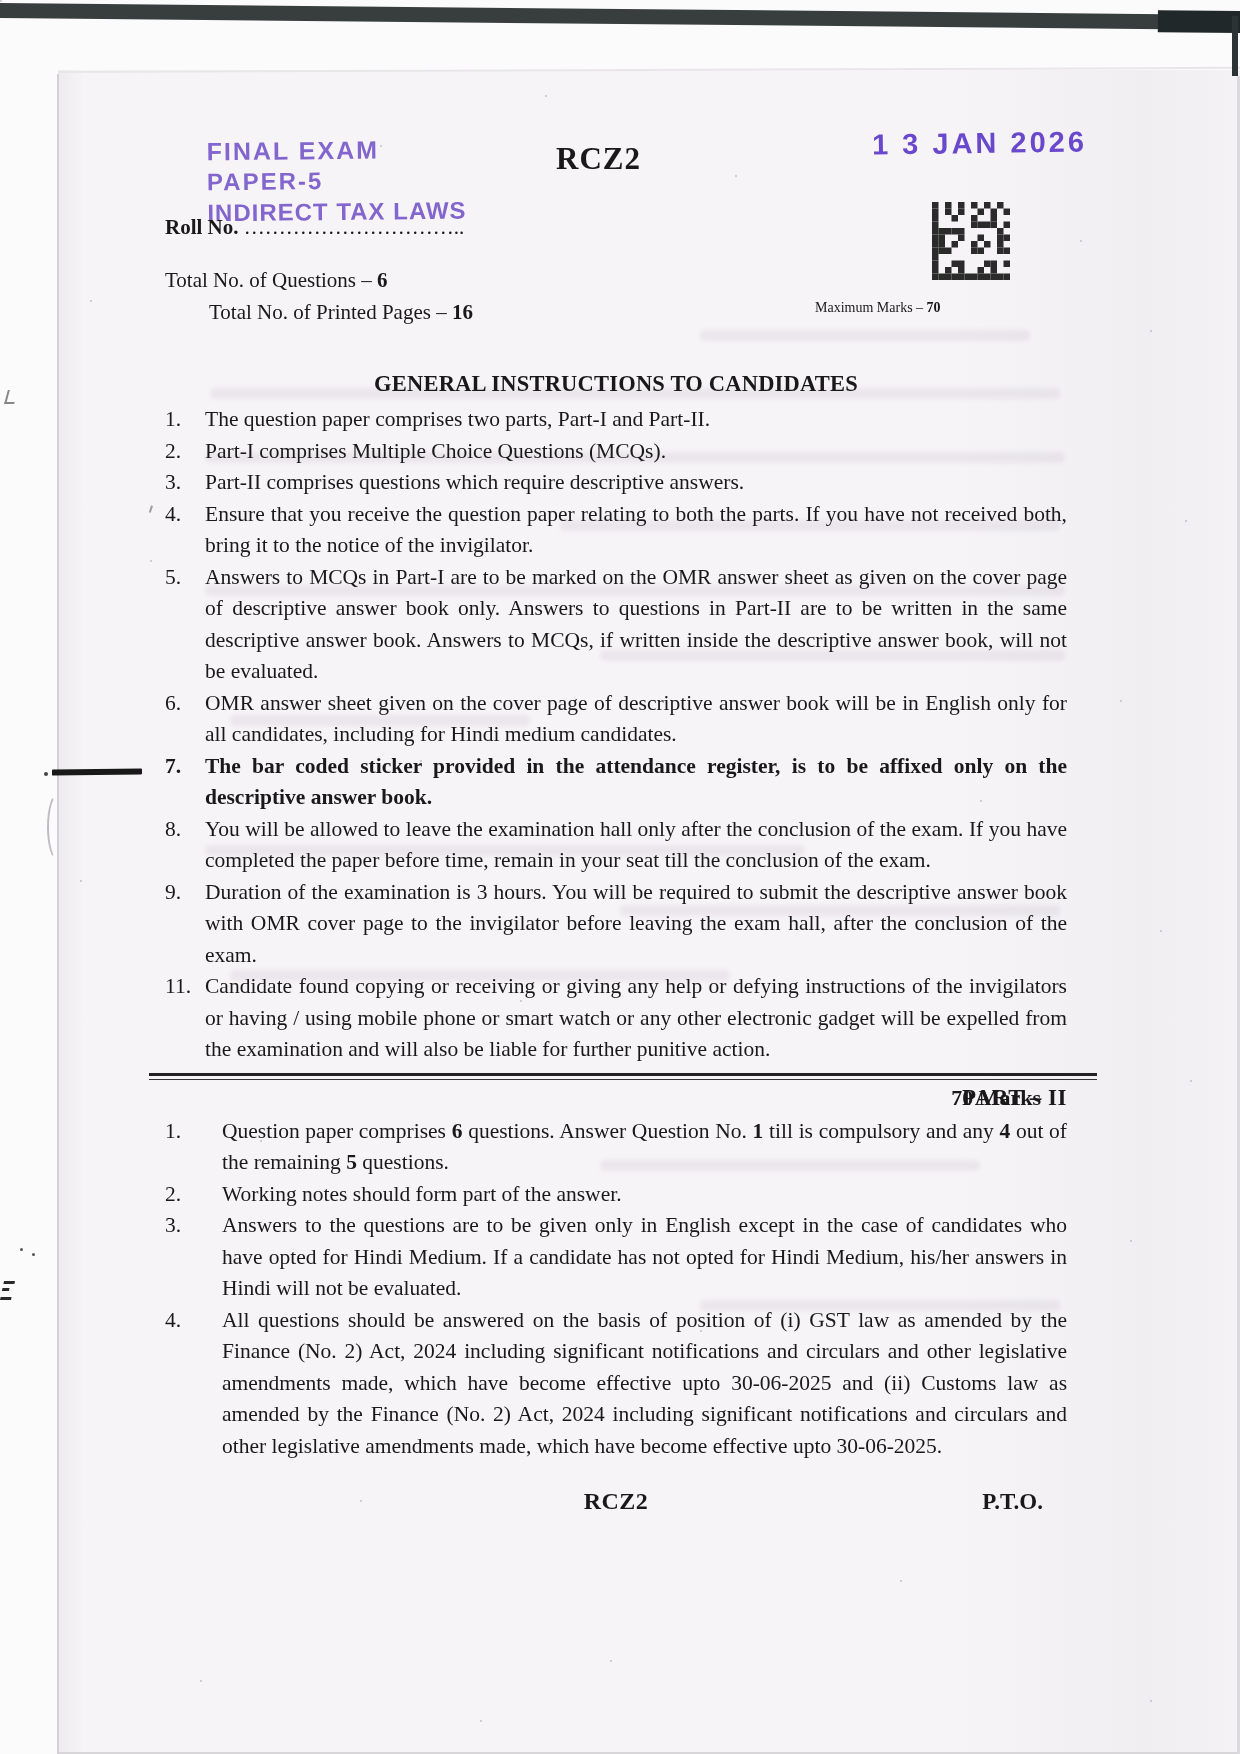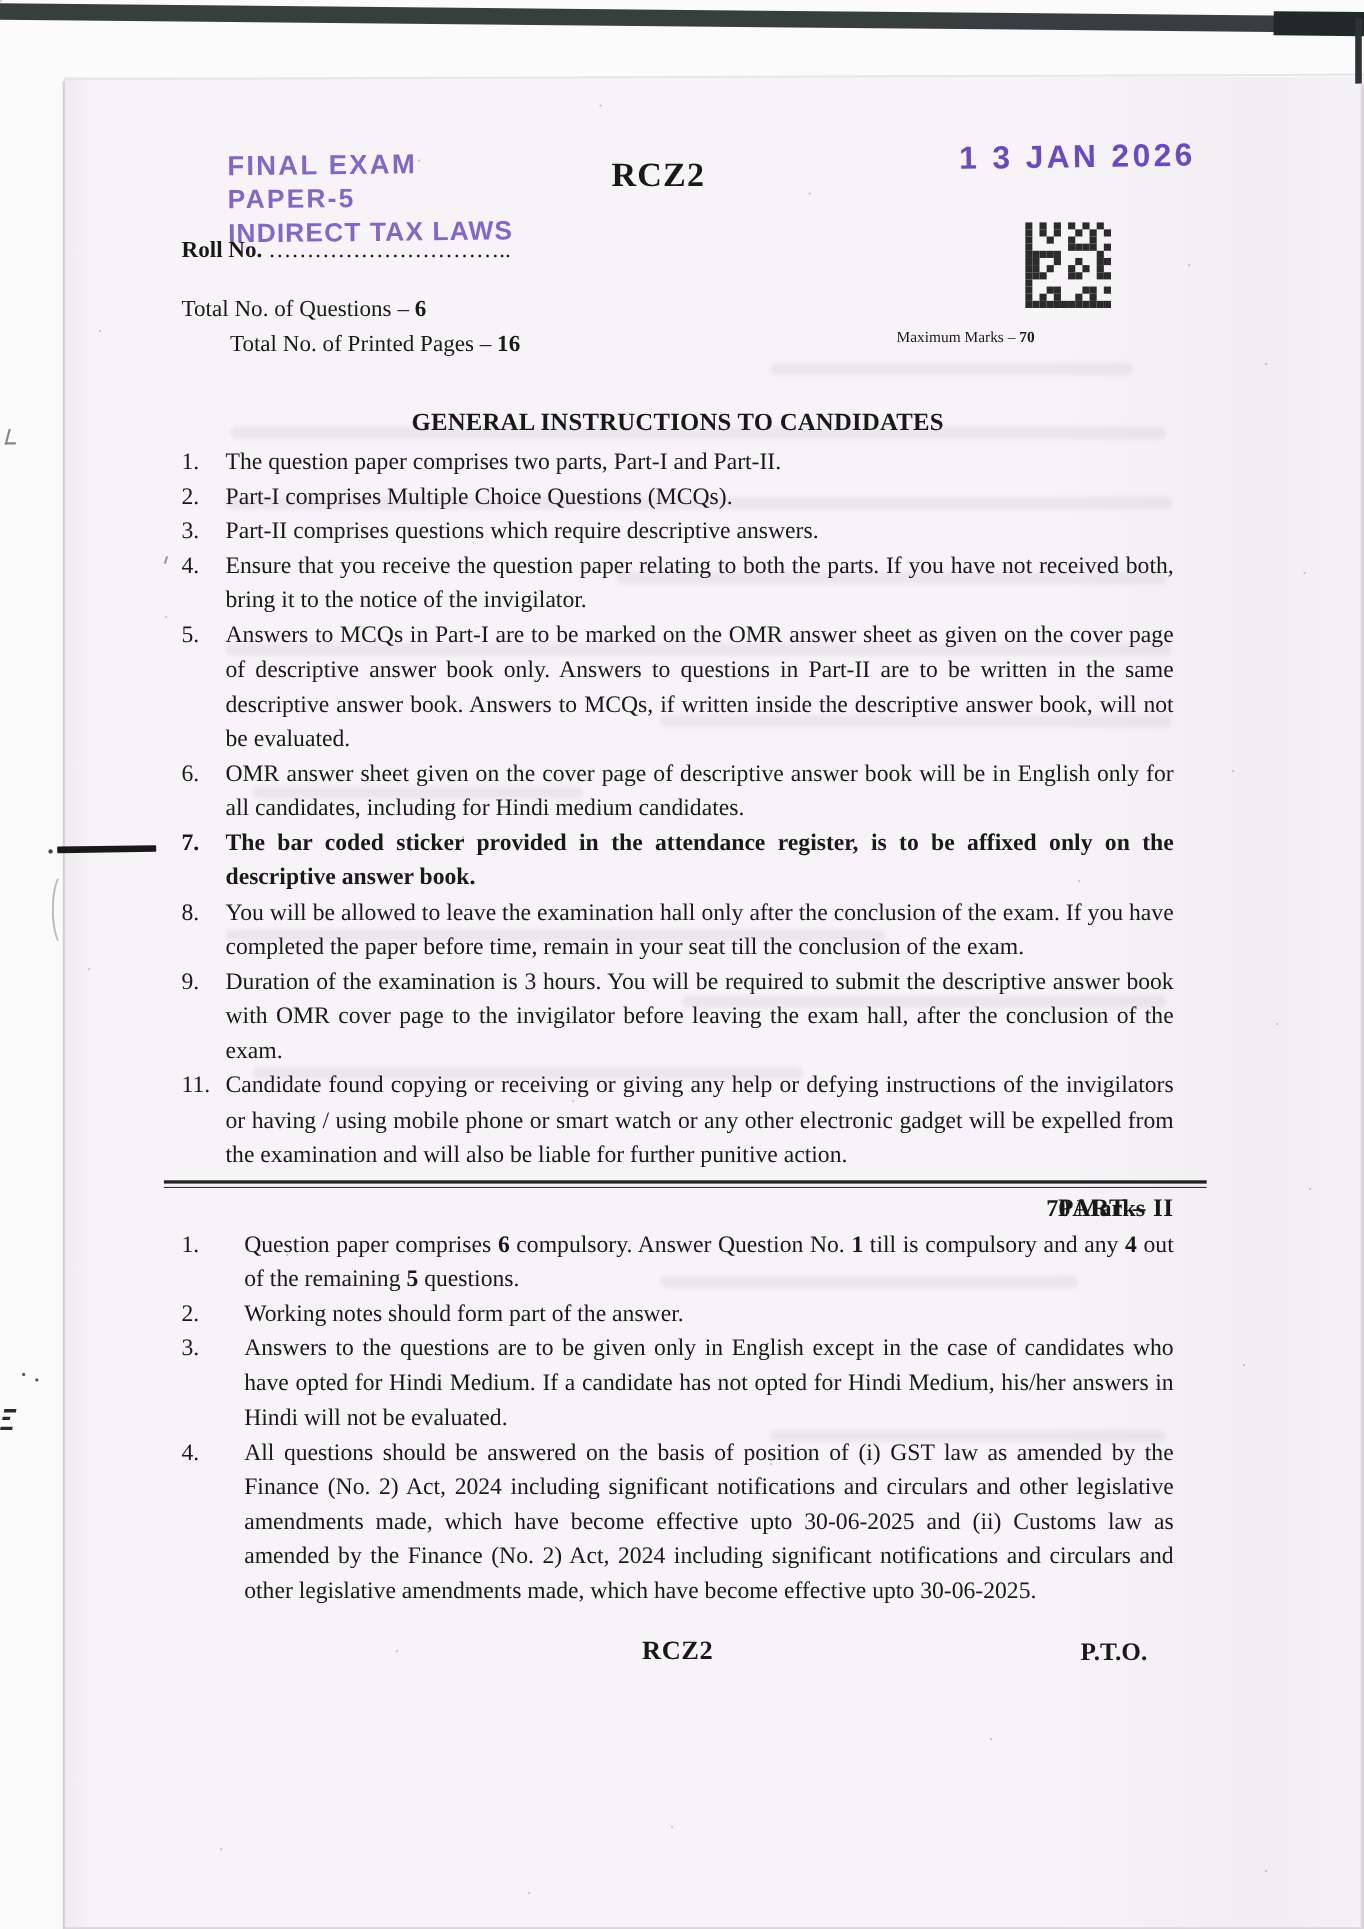--- a/index.html
+++ b/index.html
@@ -241,21 +241,21 @@
 
   <div class="p2head">
     <span class="t">PART – II</span>
     <span class="m">70 Marks</span>
   </div>
 
   <ol class="ilist p2">
 
   <li>
         <span class="num">1.</span>
-        <div class="txt"><span>Question paper comprises </span><span style="font-weight: 700;">6</span><span> compulsory. Answer Question No. </span><span style="font-weight: 700;">1</span><span> till is compulsory and any </span><span style="font-weight: 700;">4</span><span> out of the remaining </span><span style="font-weight: 700;">5</span><span> questions.</span></div>
+        <div class="txt"><span>Question paper comprises </span><span style="font-weight: 700;">6</span><span> questions. Answer Question No. </span><span style="font-weight: 700;">1</span><span> till is compulsory and any </span><span style="font-weight: 700;">4</span><span> out of the remaining </span><span style="font-weight: 700;">5</span><span> questions.</span></div>
       </li>
       <li>
         <span class="num">2.</span>
         <div class="txt"><span>Working notes should form part of the answer.</span></div>
       </li>
       <li>
         <span class="num">3.</span>
         <div class="txt"><span>Answers to the questions are to be given only in English except in the case of candidates who have opted for Hindi Medium. If a candidate has not opted for Hindi Medium, his/her answers in Hindi will not be evaluated.</span></div>
       </li>
       <li>

